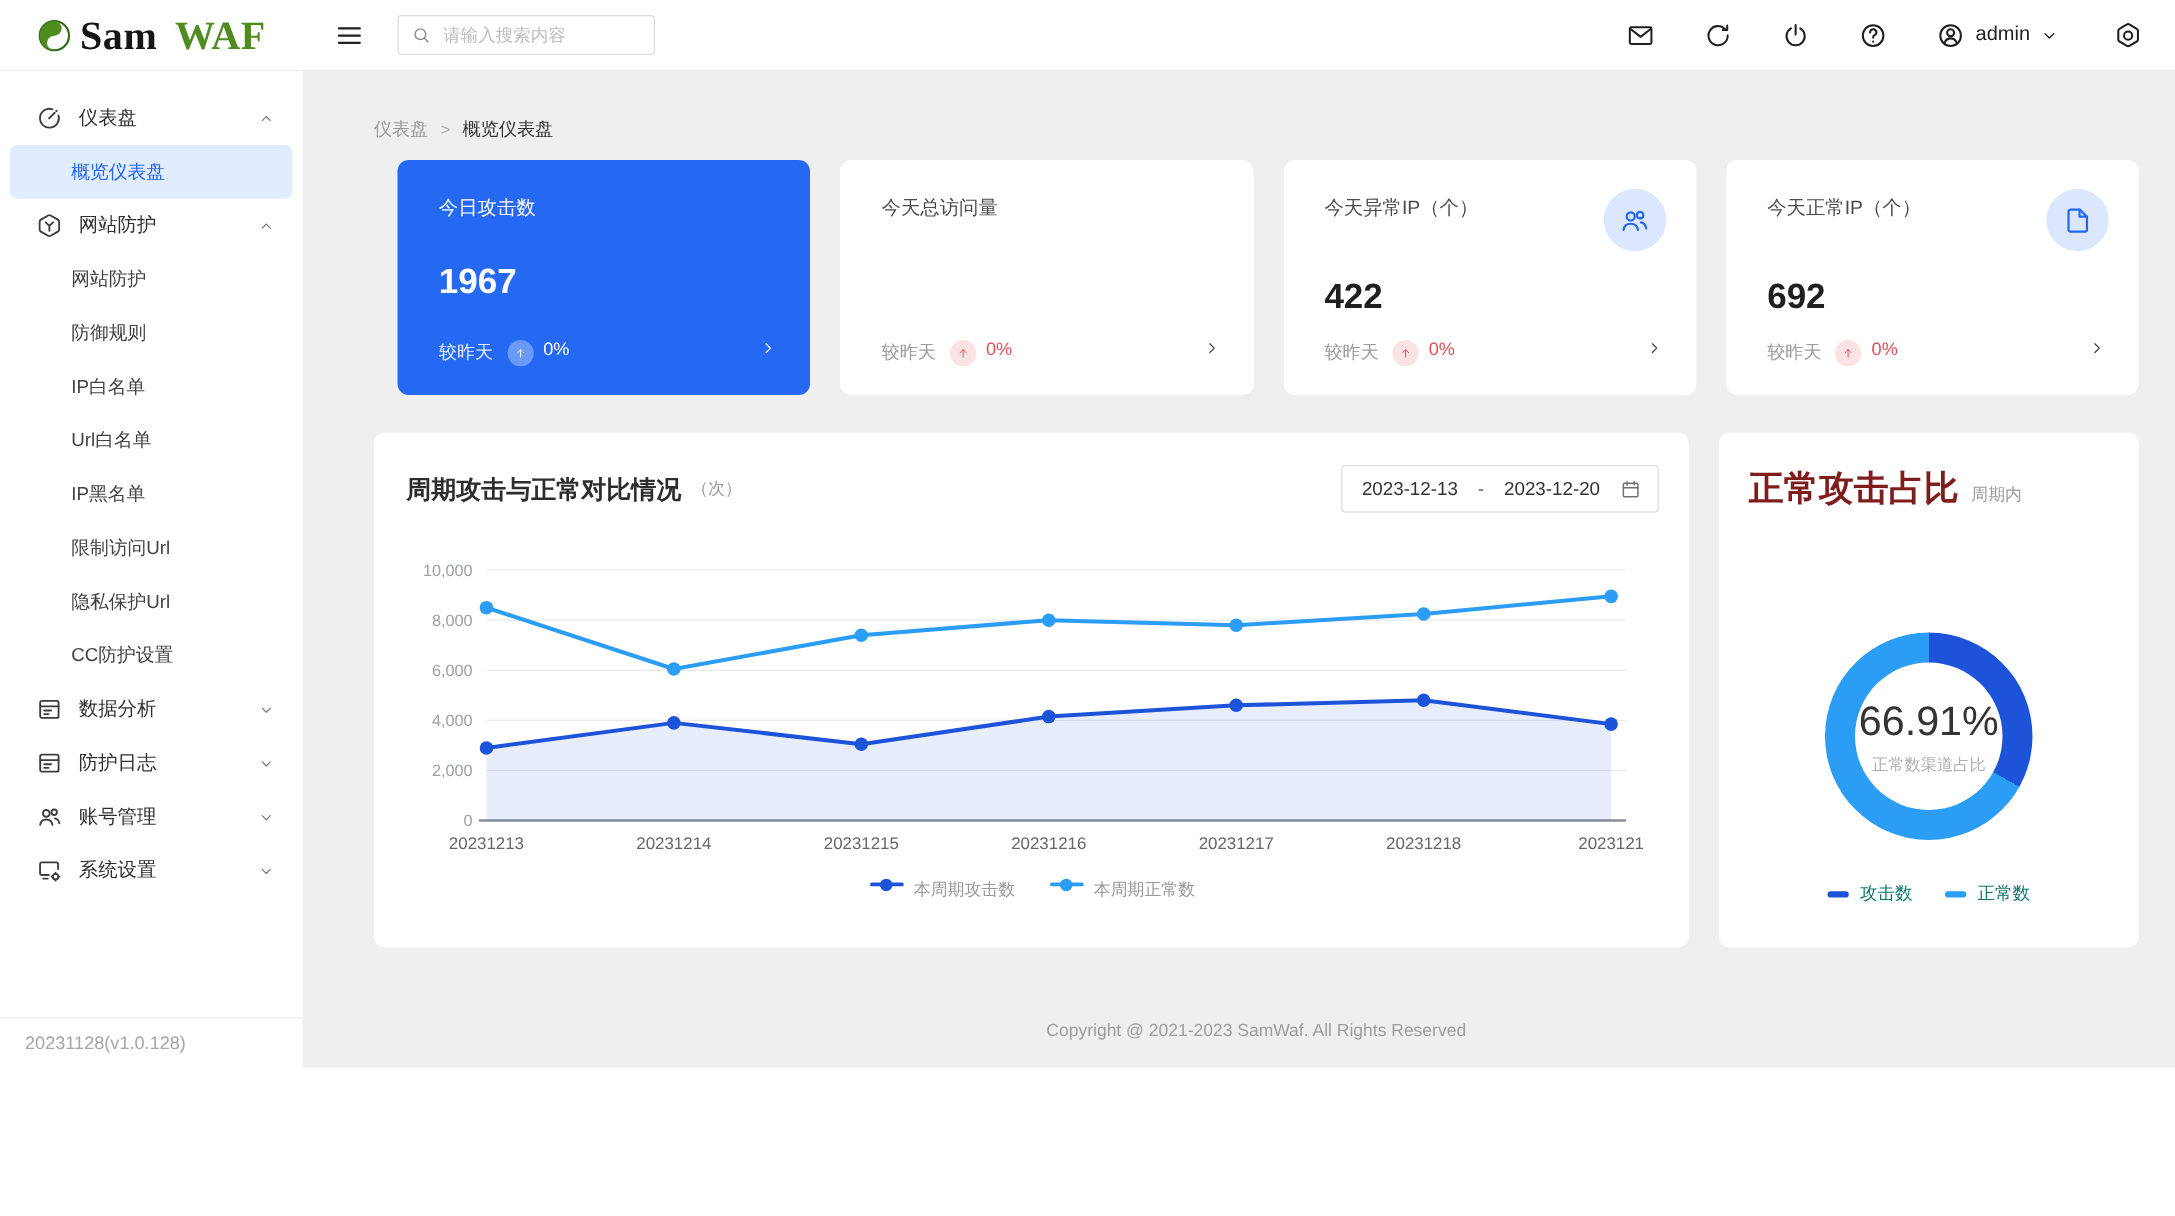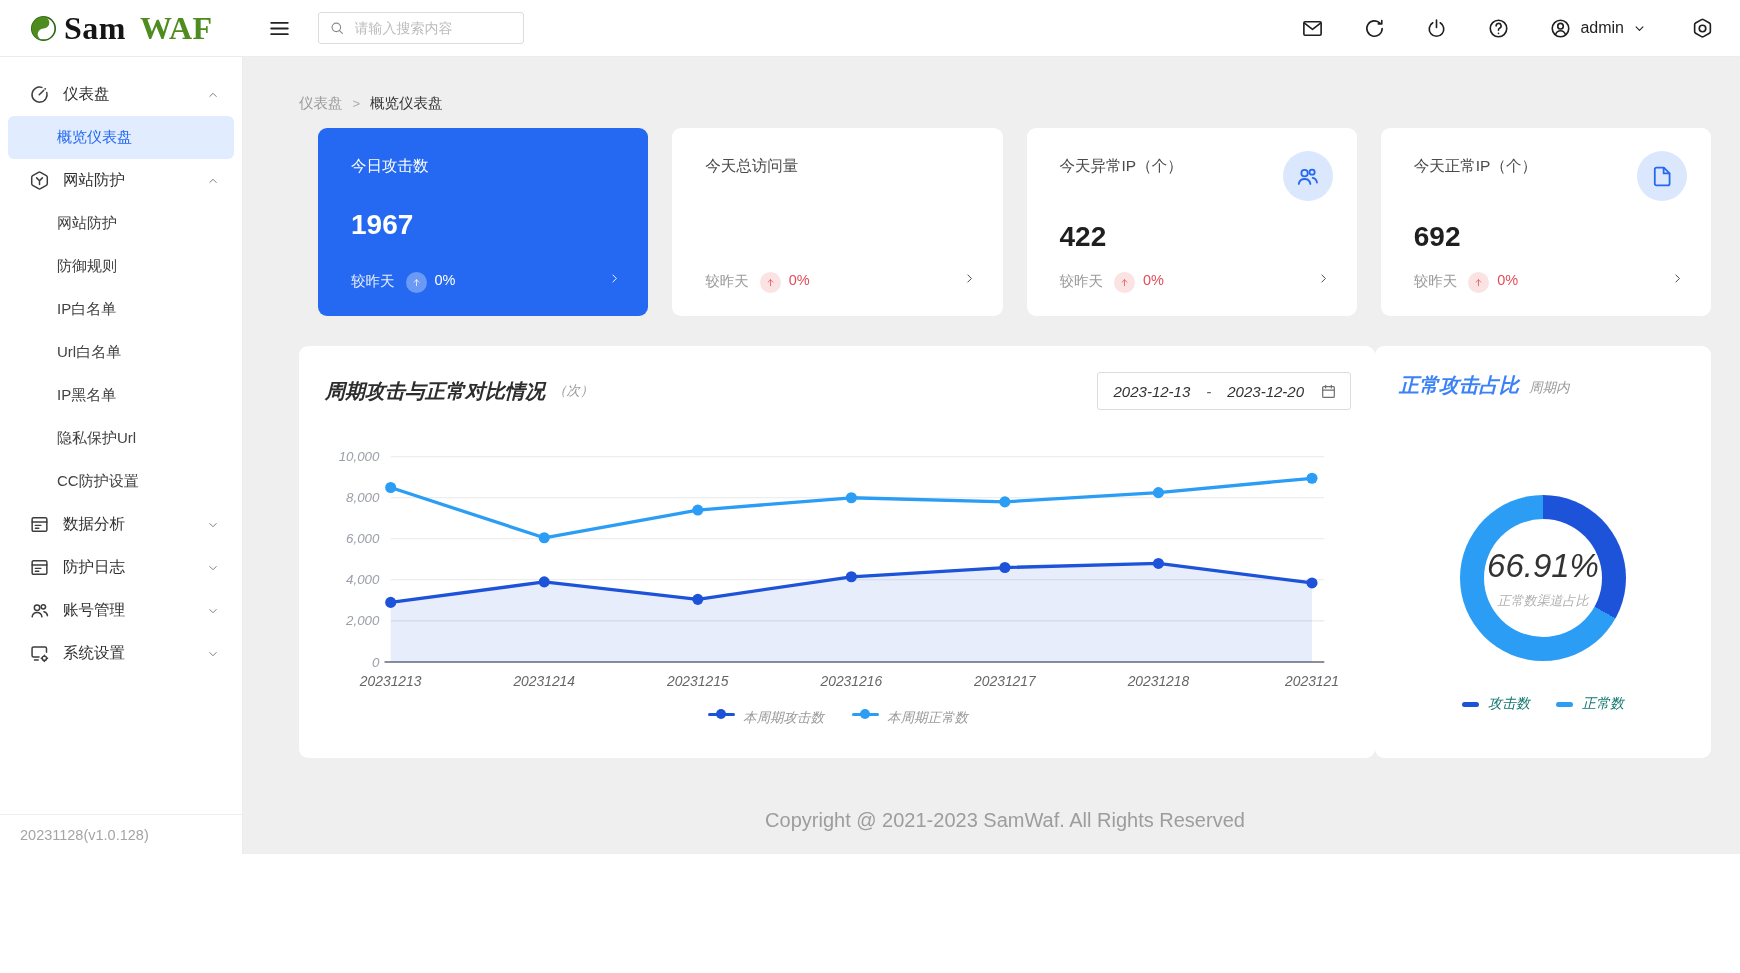--- a/index.html
+++ b/index.html
@@ -95,21 +95,21 @@
     display:flex; align-items:center; justify-content:center; margin:0 8px 0 11px; flex:0 0 auto;
   }
   .chip svg { width:11px; height:11px; }
   .card.primary .chip { background:rgba(255,255,255,.32); color:#fff; }
   .pct { color:#e34d59; }
   .card.primary .pct { color:#fff; }
   .more { margin-left:auto; color:#3c3c3c; display:flex; cursor:pointer; }
   .more svg { width:13px; height:13px; }
   .card.primary .more { color:#fff; }
 
-  .panels { display:flex; margin-top:30px;font-style:italic; }
+  .panels { display:flex; gap:24px; margin-top:30px; }
   .panel { background:#fff; border-radius:9px; }
   .line-panel { flex:1; min-width:0; height:412px; padding:26px 24px 0 26px; }
   .line-head { display:flex; align-items:center; }
   .line-title { font-size:20px; font-weight:700; color:#2d2d2d; }
   .line-unit { font-size:13.5px; color:#9a9a9a; margin-left:8px; }
   .date-box {
     margin-left:auto; display:flex; align-items:center; gap:16px;
     border:1px solid #dcdcdc; border-radius:3px; height:38px; padding:0 13px 0 16px;
     font-size:15px; color:#333; cursor:pointer; background:#fff;
   }
@@ -119,33 +119,33 @@
   .chart-wrap { margin-top:18px; }
   .chart-wrap svg { width:100%; display:block; }
   .line-legend { display:flex; justify-content:center; align-items:center; gap:28px; margin-top:2px; color:#999; font-size:13.5px; }
   .lg-item { display:flex; gap:8px; cursor:pointer; }
   .lg-marker { width:27px; height:10px; position:relative; display:inline-block; }
   .lg-marker::before { content:''; position:absolute; left:0; right:0; top:3.5px; height:3px; border-radius:2px; background:var(--c); }
   .lg-marker::after { content:''; position:absolute; left:8px; top:0; width:10px; height:10px; border-radius:50%; background:var(--c); }
 
   .donut-panel { flex:0 0 336px; width:336px; height:412px; padding:26px 24px; display:flex; flex-direction:column; align-items:stretch; }
   .donut-head { display:flex; align-items:baseline; }
-  .donut-title { font-size:20px; font-weight:700; color:#3b82f6; }
+  .donut-title { font-size:28px; font-weight:700; color:#7f1d1d; }
   .donut-sub { font-size:13.5px; color:#9a9a9a; margin-left:10px; }
   .donut-area { display:flex; flex-direction:column; align-items:center; }
   .donut { width:166px; height:166px; border-radius:50%; position:relative; margin-top:96px; }
   .donut::before { content:''; position:absolute; inset:24px; background:#fff; border-radius:50%; }
   .donut-center { position:absolute; inset:0; display:flex; flex-direction:column; align-items:center; justify-content:center; z-index:1; }
   .donut-val { font-size:33px; color:#333; }
   .donut-label { font-size:13px; color:#b0b0b0; margin-top:7px; }
   .donut-legend { display:flex; align-items:center; gap:26px; margin-top:34px; font-size:14px; color:#0f766e; }
   .dl-item { display:flex; align-items:center; cursor:pointer; }
   .dl-marker { width:17px; height:5px; border-radius:2.5px; margin-right:9px; display:inline-block; }
 
-  .copyright { margin-top:auto; text-align:center; color:#9d9d9d; font-size:20px; padding-bottom:22px; }
+  .copyright { margin-top:auto; text-align:center; color:#9d9d9d; font-size:14px; padding-bottom:22px; }
 </style>
 </head>
 <body>
 
 <div class="app">
 
   <header class="topbar">
     <div class="logo">
       <svg class="yin" viewBox="0 0 24 24">
         <circle cx="12" cy="12" r="10.4" fill="#fff" stroke="#2e6b17" stroke-width="1.5"></circle>
@@ -252,20 +252,21 @@
               <svg viewBox="0 0 24 24" fill="none" stroke="currentColor" stroke-width="1.7" stroke-linecap="round" stroke-linejoin="round">
                 <path d="M6.5 9.5 12 15l5.5-5.5"></path>
               </svg>
             </span>
     </div>
           <div class="nav-child ">网站防护</div>
           <div class="nav-child ">防御规则</div>
           <div class="nav-child ">IP白名单</div>
           <div class="nav-child ">Url白名单</div>
           <div class="nav-child ">IP黑名单</div>
+          <div class="nav-child ">限制访问Url</div>
           <div class="nav-child ">隐私保护Url</div>
           <div class="nav-child ">CC防护设置</div>
           <div class="nav-group">
       <span class="nav-icon">
               <svg viewBox="0 0 24 24" fill="none" stroke="currentColor" stroke-width="1.7" stroke-linecap="round" stroke-linejoin="round">
                 <rect x="3.6" y="4.2" width="16.8" height="15.6" rx="1.6"></rect>
                 <path d="M3.6 9.2h16.8M7.3 13h6.2M7.3 16.3h3.9"></path>
               </svg>
             </span>
       <span class="nav-label">数据分析</span>

